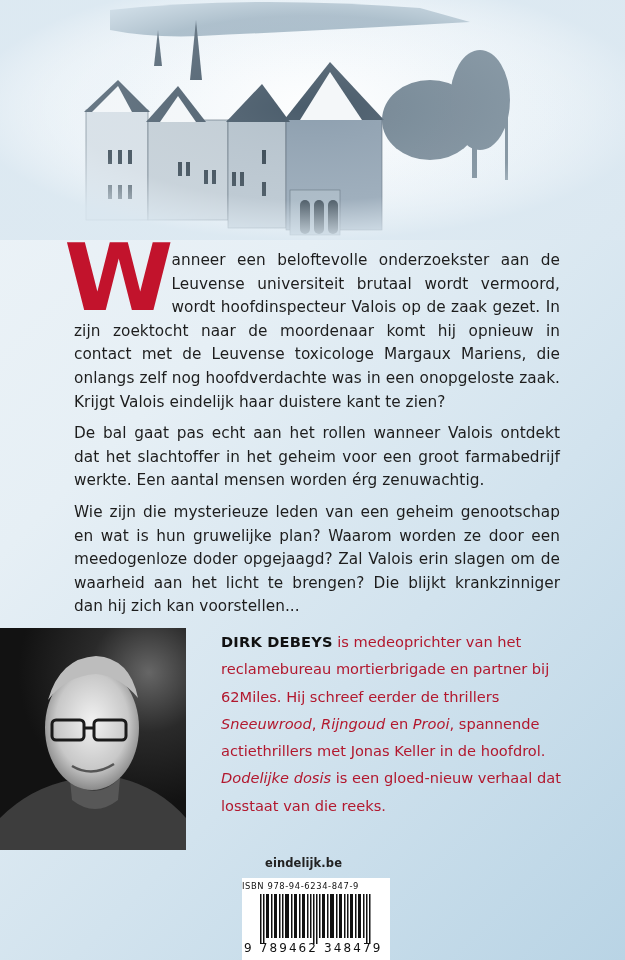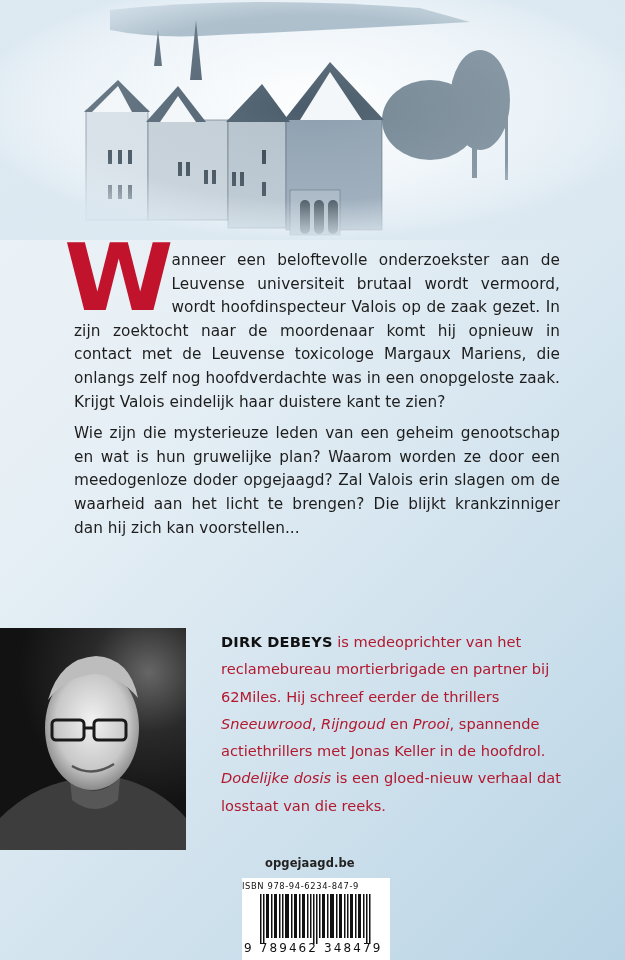--- a/index.html
+++ b/index.html
@@ -134,20 +134,21 @@
         <rect x="472" y="140" width="5" height="38"></rect>
         <rect x="505" y="110" width="3" height="70"></rect>
       </g>
       <rect x="0" y="0" width="625" height="240" fill="url(#mist)"></rect>
     </svg>
   </div>
 
   <div class="blurb">
     <span class="dropcap">W</span>
     <p>anneer een beloftevolle onderzoekster aan de Leuvense universiteit brutaal wordt vermoord, wordt hoofdinspecteur Valois op de zaak gezet. In zijn zoektocht naar de moordenaar komt hij opnieuw in contact met de Leuvense toxicologe Margaux Mariens, die onlangs zelf nog hoofdverdachte was in een onopgeloste zaak. Krijgt Valois eindelijk haar duistere kant te zien?</p>
+    <p>De bal gaat pas echt aan het rollen wanneer Valois ontdekt dat het slachtoffer in het geheim voor een groot farmabedrijf werkte. Een aantal mensen worden érg zenuwachtig.</p>
     <p class="last">Wie zijn die mysterieuze leden van een geheim genootschap en wat is hun gruwelijke plan? Waarom worden ze door een meedogenloze doder opgejaagd? Zal Valois erin slagen om de waarheid aan het licht te brengen? Die blijkt krankzinniger dan hij zich kan voorstellen...</p>
   </div>
 
   <div class="author-photo">
     <svg width="186" height="222" viewBox="0 0 186 222">
       <defs>
         <radialGradient id="face" cx="50%" cy="45%" r="55%">
           <stop offset="0%" stop-color="#f2f2f2"></stop>
           <stop offset="70%" stop-color="#c8c8c8"></stop>
           <stop offset="100%" stop-color="#8a8a8a"></stop>
@@ -168,21 +169,21 @@
       </g>
 
       <path d="M72 138 Q92 150 114 136" fill="none" stroke="#555" stroke-width="2.5"></path>
     </svg>
   </div>
 
   <div class="bio">
     <span class="name">DIRK DEBEYS</span><span> is medeoprichter van het reclamebureau mortierbrigade en partner bij 62Miles. Hij schreef eerder de thrillers </span><i>Sneeuwrood</i><span>, </span><i>Rijngoud</i><span> en </span><i>Prooi</i><span>, spannende actiethrillers met Jonas Keller in de hoofdrol. </span><i>Dodelijke dosis</i><span> is een gloed-nieuw verhaal dat losstaat van die reeks.</span>
   </div>
 
-  <div class="publisher">opgejaagd.be</div>
+  <div class="publisher">eindelijk.be</div>
 
   <div class="barcode-box">
     <div class="isbn-label">ISBN 978-94-6234-847-9</div>
     <svg class="barcode-svg" width="132" height="50" viewBox="0 0 132 50">
       <g fill="#111">
         <rect x="10" y="0" width="1.5" height="50"></rect>
           <rect x="13" y="0" width="1.5" height="50"></rect>
         <rect x="16" y="0" width="3" height="44"></rect>
           <rect x="21" y="0" width="1.5" height="44"></rect>
         <rect x="24" y="0" width="3" height="44"></rect>

